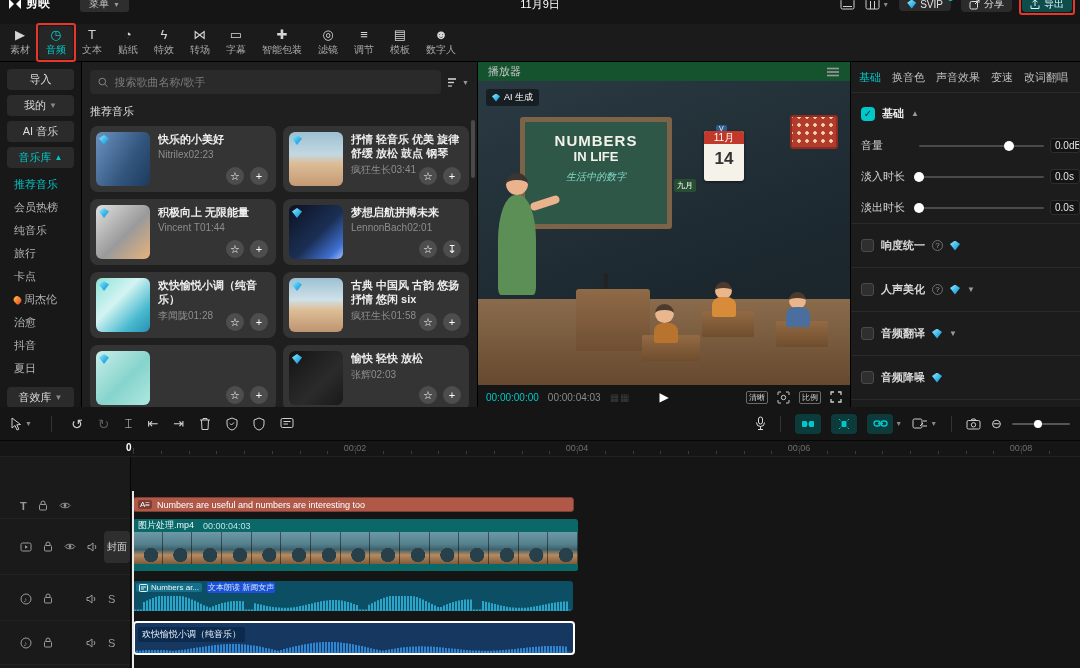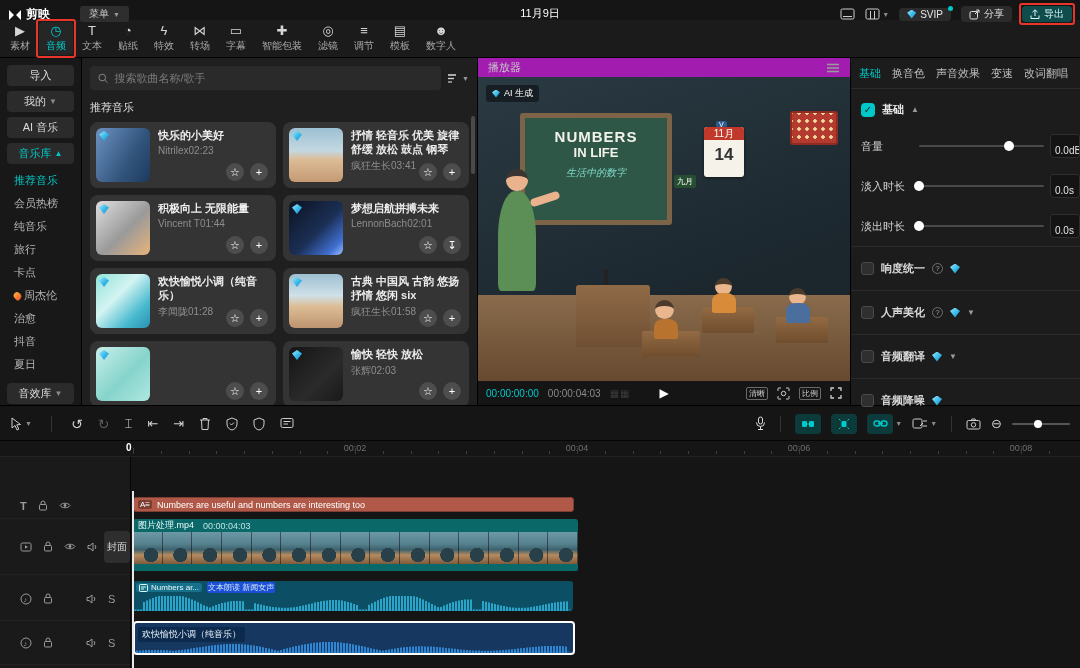--- a/index.html
+++ b/index.html
@@ -1,20 +1,20 @@
 <!DOCTYPE html>
 <html style="--accent: #00c8c8; --anno: #e8362b; --clip-text: #b15948; --clip-video: #0a6868; --clip-tts: #0c4e63; --clip-music: #16375f;"><head>
 <meta charset="utf-8">
 <style>
 *{margin:0;padding:0;box-sizing:border-box}
 html,body{width:1080px;height:668px;background:#0d0d0d;font-family:"Liberation Sans","DejaVu Sans",sans-serif;color:#ddd;overflow:hidden}
 .app{position:relative;width:1080px;height:668px;background:#141414}
 svg{display:block}
 
-.menubar{height:20px;background:#151515;display:flex;align-items:flex-start;padding:6px 8px;position:relative;z-index:6}
+.menubar{height:20px;background:#151515;display:flex;align-items:flex-end;padding:12px 8px;position:relative;z-index:6}
 .logo{display:flex;align-items:center;gap:4px;font-size:12px;font-weight:bold;color:#fff}
 .menu-btn{margin-left:30px;background:#2e2e2e;border-radius:3px;font-size:10px;padding:1px 9px;color:#ccc;display:flex;gap:4px;align-items:center}
 .date{position:absolute;left:50%;transform:translateX(-50%);font-size:11px;color:#fff}
 .top-right{margin-left:auto;display:flex;align-items:center;gap:10px}
 .tr-icon{color:#cfcfcf;display:flex;align-items:center;gap:2px}
 .pill{display:flex;align-items:center;gap:4px;background:#2b2b2b;border-radius:4px;padding:1px 8px;font-size:10px;color:#e5e5e5;position:relative}
 .pill.export{background:#0f4d4d;color:#dff7f7}
 .svip-dot{position:absolute;top:-2px;right:-2px;width:5px;height:5px;border-radius:50%;background:var(--accent)}
 .diamond{display:inline-block;width:9px;height:9px;background:linear-gradient(135deg,#9fe8ff,#35b9e8 55%,#1f86d8);clip-path:polygon(50% 0,100% 35%,50% 100%,0 35%)}
 .annotated::after{content:"";position:absolute;inset:-3px;border:2px solid var(--anno);border-radius:3px;pointer-events:none;z-index:50}
@@ -54,21 +54,21 @@
 .t1{background:linear-gradient(120deg,#6d93c2,#33567e 60%,#1d3a5e)}
 .t2{background:linear-gradient(180deg,#9dc0d2 0%,#c3d8e2 42%,#dcbd97 58%,#c49a73 100%)}
 .t3{background:linear-gradient(135deg,#e0e0e0,#9a9a9a 55%,#e8b27a)}
 .t4{background:linear-gradient(135deg,#0c1220,#1b2f55 55%,#3f6fd0 85%,#9fc0ff)}
 .t5{background:linear-gradient(135deg,#8fe3d8,#d4f4f2 40%,#47b9cf 75%,#2a8fb0)}
 .t6{background:linear-gradient(180deg,#9dc0d2 0%,#cfe0e8 40%,#ddbd95 60%,#bd9univ 100%);background:linear-gradient(180deg,#9dc0d2 0%,#cfe0e8 40%,#ddbd95 60%,#bd9470 100%)}
 .t7{background:linear-gradient(135deg,#c8efe9,#86d4cc 55%,#aee8e0)}
 .t8{background:linear-gradient(135deg,#141414,#2b2b2b 60%,#191919)}
 .mscroll{position:absolute;right:2px;top:58px;width:4px;height:58px;background:#4a4a4a;border-radius:2px}
 
-.player-panel{width:373px;background:#a21caf;display:flex;flex-direction:column;border-right:1px solid #000}
+.player-panel{width:373px;background:#14532d;display:flex;flex-direction:column;border-right:1px solid #000}
 .player-header{height:19px;display:flex;align-items:center;justify-content:space-between;padding:0 10px;font-size:11px;color:#c8c8c8}
 .video-area{flex:1;position:relative;background:linear-gradient(160deg,#2a3a43,#1b262d 70%);overflow:hidden}
 .floor{position:absolute;left:0;right:0;bottom:0;height:86px;background:linear-gradient(#8a6b4c,#66492f)}
 .board{position:absolute;left:42px;top:36px;width:152px;height:112px;background:#2f5747;border:5px solid #7d6348;border-radius:3px;text-align:center;padding-top:10px}
 .board .b1{font-size:15px;letter-spacing:1px;color:#f2f2ea;font-weight:bold}
 .board .b2{font-size:13px;color:#f2f2ea;font-weight:bold}
 .board .b3{font-size:10px;color:#7fd8c8;margin-top:6px;font-style:italic}
 .month-tag{position:absolute;left:196px;top:98px;background:#274e31;color:#fff;font-size:8px;padding:1px 3px;border-radius:2px}
 .calendar{position:absolute;left:226px;top:50px;width:40px;height:50px;background:#f5f2ea;border-radius:3px;overflow:hidden;text-align:center;box-shadow:0 1px 3px #0008}
 .cal-head{height:13px;background:#c0392b;color:#fff;font-size:10px;line-height:13px}
@@ -95,21 +95,21 @@
 .right-panel{width:229px;background:#1c1c1c;font-size:11px;display:flex;flex-direction:column}
 .tabs{display:flex;gap:11px;padding:8px 8px 7px;border-bottom:1px solid #2b2b2b;white-space:nowrap;color:#bdbdbd}
 .tab.active{color:var(--accent)}
 .section-row{display:flex;align-items:center;gap:7px;padding:13px 10px 9px;color:#e8e8e8;font-weight:bold}
 .checkbox{width:14px;height:14px;border-radius:4px;background:var(--accent);color:#07282a;font-size:10px;display:flex;align-items:center;justify-content:center;font-weight:bold}
 .sec-caret{color:#9a9a9a;font-size:8px}
 .slider-row{display:flex;align-items:center;gap:6px;padding:8px 0 8px 10px}
 .slabel{width:52px;color:#cfcfcf;flex-shrink:0}
 .strack{flex:1;height:2px;background:#4a4a4a;border-radius:1px;position:relative}
 .sknob{position:absolute;top:-4px;width:10px;height:10px;border-radius:50%;background:#fff;margin-left:-5px}
-.sval{width:30px;flex-shrink:0;overflow:hidden;white-space:nowrap;background:#141414;border:1px solid #2e2e2e;border-radius:3px;font-size:10px;color:#e5e5e5;padding:10px 0 1px 4px}
+.sval{width:30px;flex-shrink:0;overflow:hidden;white-space:nowrap;background:#141414;border:1px solid #2e2e2e;border-radius:3px;font-size:10px;color:#e5e5e5;padding:1px 0 1px 4px}
 .opt-row{display:flex;align-items:center;gap:7px;padding:14px 10px;border-top:1px solid #2a2a2a;color:#d8d8d8;font-weight:bold}
 .opt-check{width:13px;height:13px;border-radius:3px;background:#2f2f2f;border:1px solid #4a4a4a;flex-shrink:0}
 .help-icon{width:11px;height:11px;border:1px solid #6f6f6f;border-radius:50%;color:#9a9a9a;font-size:8px;display:flex;align-items:center;justify-content:center;font-weight:normal}
 .opt-caret{color:#9a9a9a;font-size:8px}
 
 .timeline{position:absolute;left:0;right:0;top:407px;bottom:0;background:#151515}
 .tl-toolbar{height:34px;display:flex;align-items:center;padding:0 10px;border-bottom:1px solid #050505}
 .tli{color:#cfcfcf;display:flex;align-items:center;gap:2px}
 .tli.dim{color:#5a5a5a}
 .tl-left{display:flex;align-items:center;gap:15px}

